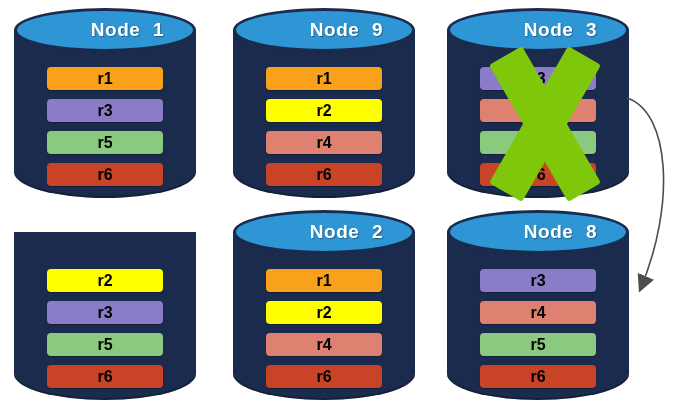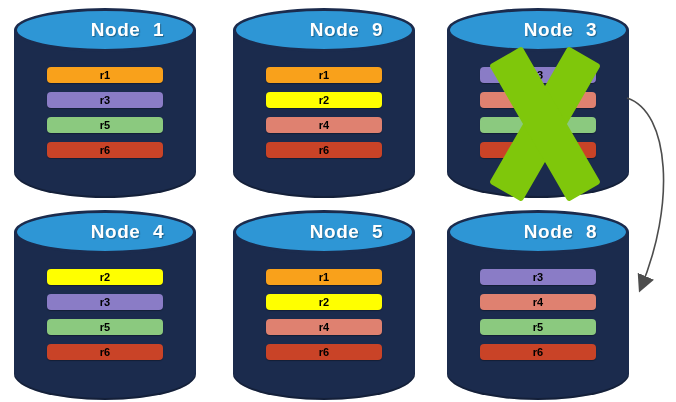--- a/index.html
+++ b/index.html
@@ -33,23 +33,23 @@
     color:#ffffff;font-size:19px;font-weight:bold;
     word-spacing:7px;letter-spacing:0.5px;
     text-shadow:1px 1px 1px rgba(0,0,0,0.35);
     margin-left:45px;
   }
   .bars{
     position:absolute;top:59px;left:50%;transform:translateX(-50%);
     width:116px;display:flex;flex-direction:column;gap:9px;z-index:3;
   }
   .bar{
-    height:16px;border-radius:4px;
+    height:23px;border-radius:4px;
     display:flex;align-items:center;justify-content:center;
-    font-size:11px;font-weight:bold;color:#000000;line-height:1;
+    font-size:16px;font-weight:bold;color:#000000;line-height:1;
     box-shadow:0 1px 1px rgba(0,0,0,0.3);
   }
   .x-mark{
     position:absolute;left:33px;top:44px;width:130px;height:143px;z-index:6;
   }
   .x-arm{
     position:absolute;left:50%;top:50%;
     width:38px;height:158px;background:var(--x-color);
     border-radius:3px;
   }
@@ -125,43 +125,40 @@
       </div>
   </div>
   <div class="x-mark">
     <div class="x-arm x-arm-1"></div>
     <div class="x-arm x-arm-2"></div>
   </div>
 </div>
 
 <div class="node" style="left:14px;top:210px">
   <div class="cyl-body"></div>
-  <div class="cyl-top">
-    <span class="node-title">Node 4</span>
-  </div>
   <div class="bars">
     <div class="bar" style="background: rgb(255, 255, 0);">
         <span>r2</span>
       </div>
     <div class="bar" style="background: rgb(138, 124, 198);">
         <span>r3</span>
       </div>
     <div class="bar" style="background: rgb(139, 201, 127);">
         <span>r5</span>
       </div>
     <div class="bar" style="background: rgb(201, 67, 39);">
         <span>r6</span>
       </div>
   </div>
 </div>
 
 <div class="node" style="left:233px;top:210px">
   <div class="cyl-body"></div>
   <div class="cyl-top">
-    <span class="node-title">Node 5</span>
+    <span class="node-title">Node 2</span>
   </div>
   <div class="bars">
     <div class="bar" style="background: rgb(249, 161, 27);">
         <span>r1</span>
       </div>
     <div class="bar" style="background: rgb(255, 255, 0);">
         <span>r2</span>
       </div>
     <div class="bar" style="background: rgb(223, 129, 112);">
         <span>r4</span>

